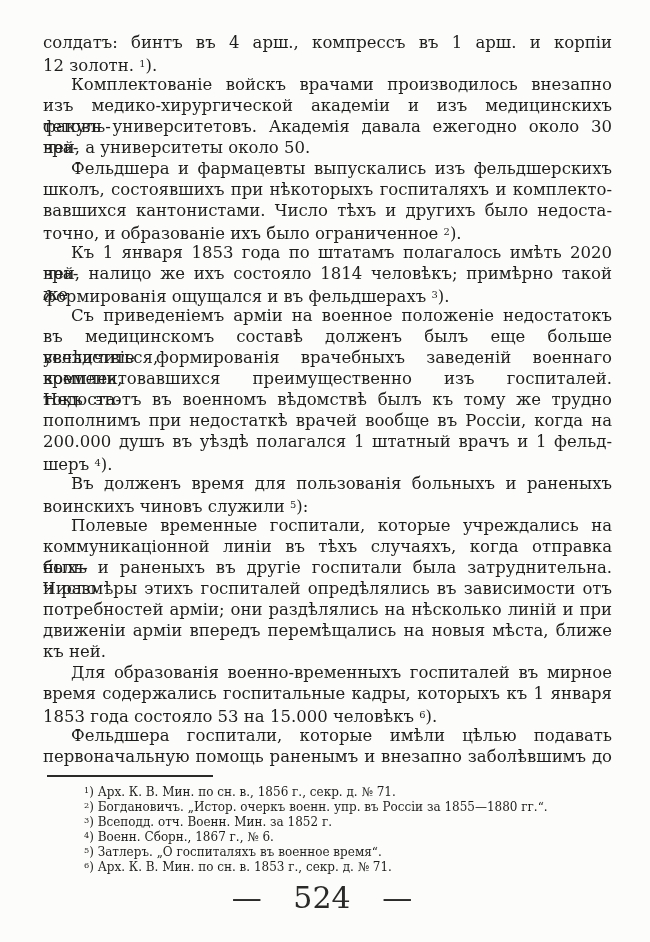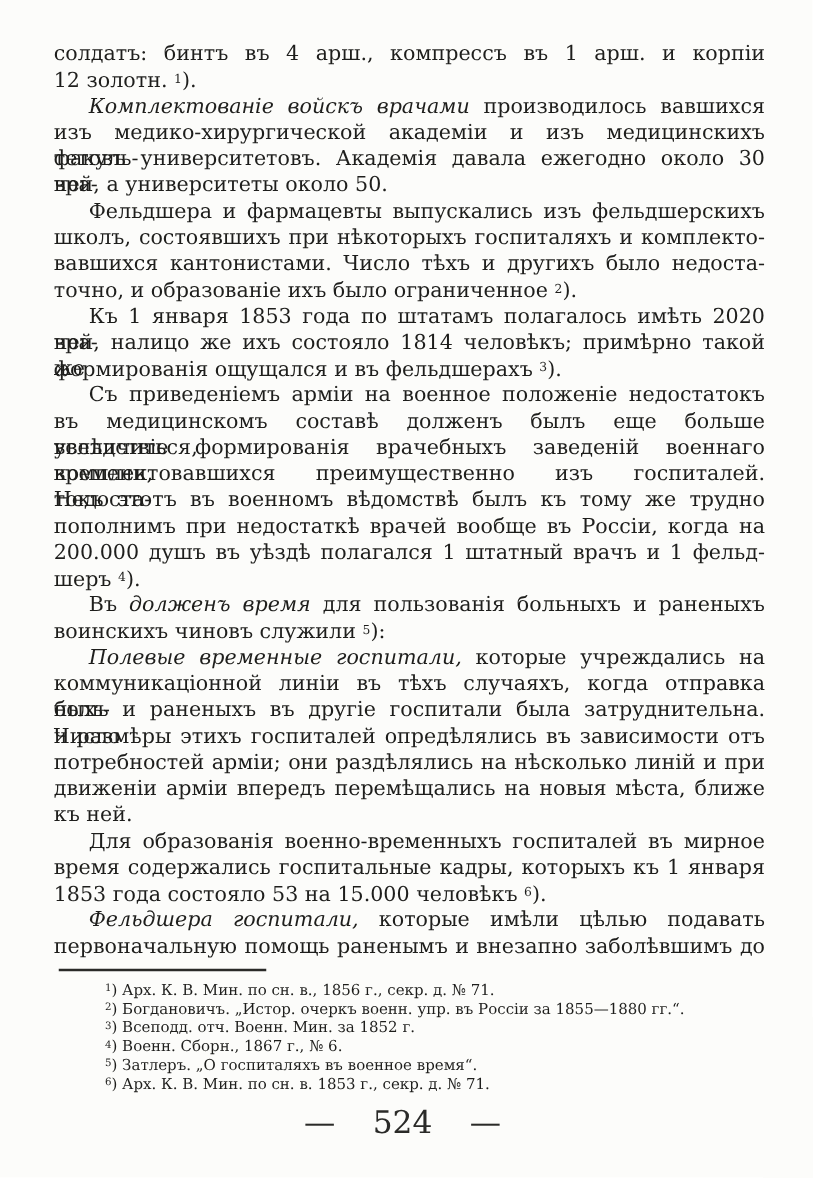--- a/index.html
+++ b/index.html
@@ -31,21 +31,21 @@
     text-align: left;
   }
   .line.just {
     white-space: normal;
     text-align: justify;
     text-align-last: justify;
     text-justify: inter-word;
   }
   .line.ind { text-indent: 28px; }
   .run-normal { font-style: normal; }
-  .run-italic { font-style: italic; }
+  .run-italic { }
   .run-sup {
     font-size: 0.6em;
     vertical-align: 0.38em;
     letter-spacing: 0;
   }
   
   .fn-rule {
     position: absolute;
     left: 47px;
     top: 775px;
@@ -71,34 +71,34 @@
     font-size: 0.68em;
     vertical-align: 0.35em;
   }
   
   .page-number {
     position: absolute;
     left: 0;
     top: 884px;
     width: 644px;
     text-align: center;
-    font-size: 25px;
+    font-size: 30px;
     line-height: 28px;
     word-spacing: 22px;
     color: #2a2a28;
   }
 </style>
 </head>
 <body>
 
 <div class="page">
   <div id="body-text" class="body-text">
       <div class="line just"><span class="run-normal">солдатъ: бинтъ въ 4 арш., компрессъ въ 1 арш. и корпіи</span></div>
       <div class="line"><span class="run-normal">12 золотн. </span><span class="run-sup">1</span><span class="run-normal">).</span></div>
-      <div class="line ind just"><span class="run-italic">Комплектованіе войскъ врачами</span><span class="run-normal"> производилось вавшихся</span></div>
+      <div class="line ind just"><span class="run-italic">Комплектованіе войскъ врачами</span><span class="run-normal"> производилось внезапно</span></div>
       <div class="line just"><span class="run-normal">изъ медико-хирургической академіи и изъ медицинскихъ факуль-</span></div>
       <div class="line just"><span class="run-normal">тетовъ университетовъ. Академія давала ежегодно около 30 вра-</span></div>
       <div class="line"><span class="run-normal">чей, а университеты около 50.</span></div>
       <div class="line ind just"><span class="run-normal">Фельдшера и фармацевты выпускались изъ фельдшерскихъ</span></div>
       <div class="line just"><span class="run-normal">школъ, состоявшихъ при нѣкоторыхъ госпиталяхъ и комплекто-</span></div>
       <div class="line just"><span class="run-normal">вавшихся кантонистами. Число тѣхъ и другихъ было недоста-</span></div>
       <div class="line"><span class="run-normal">точно, и образованіе ихъ было ограниченное </span><span class="run-sup">2</span><span class="run-normal">).</span></div>
       <div class="line ind just"><span class="run-normal">Къ 1 января 1853 года по штатамъ полагалось имѣть 2020 вра-</span></div>
       <div class="line just"><span class="run-normal">чей, налицо же ихъ состояло 1814 человѣкъ; примѣрно такой же</span></div>
       <div class="line"><span class="run-normal">формированія ощущался и въ фельдшерахъ </span><span class="run-sup">3</span><span class="run-normal">).</span></div>

